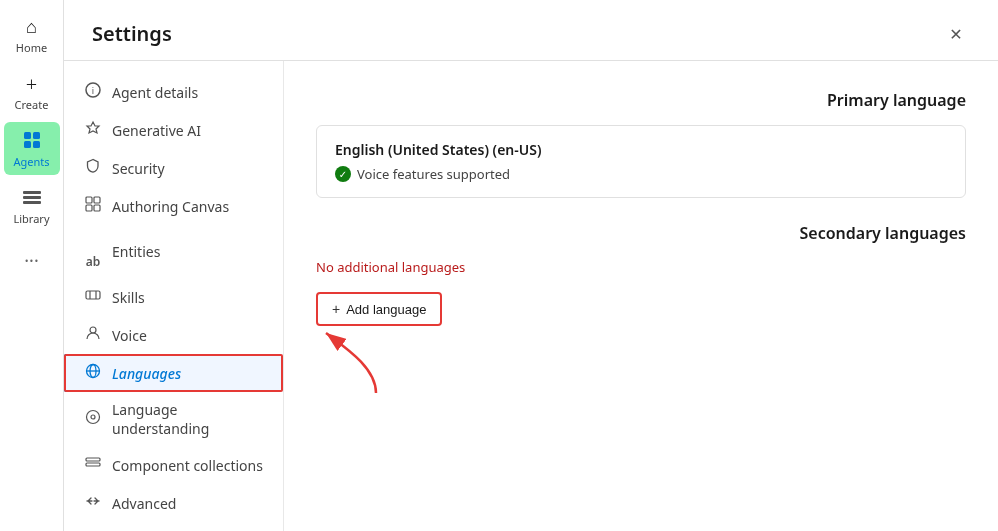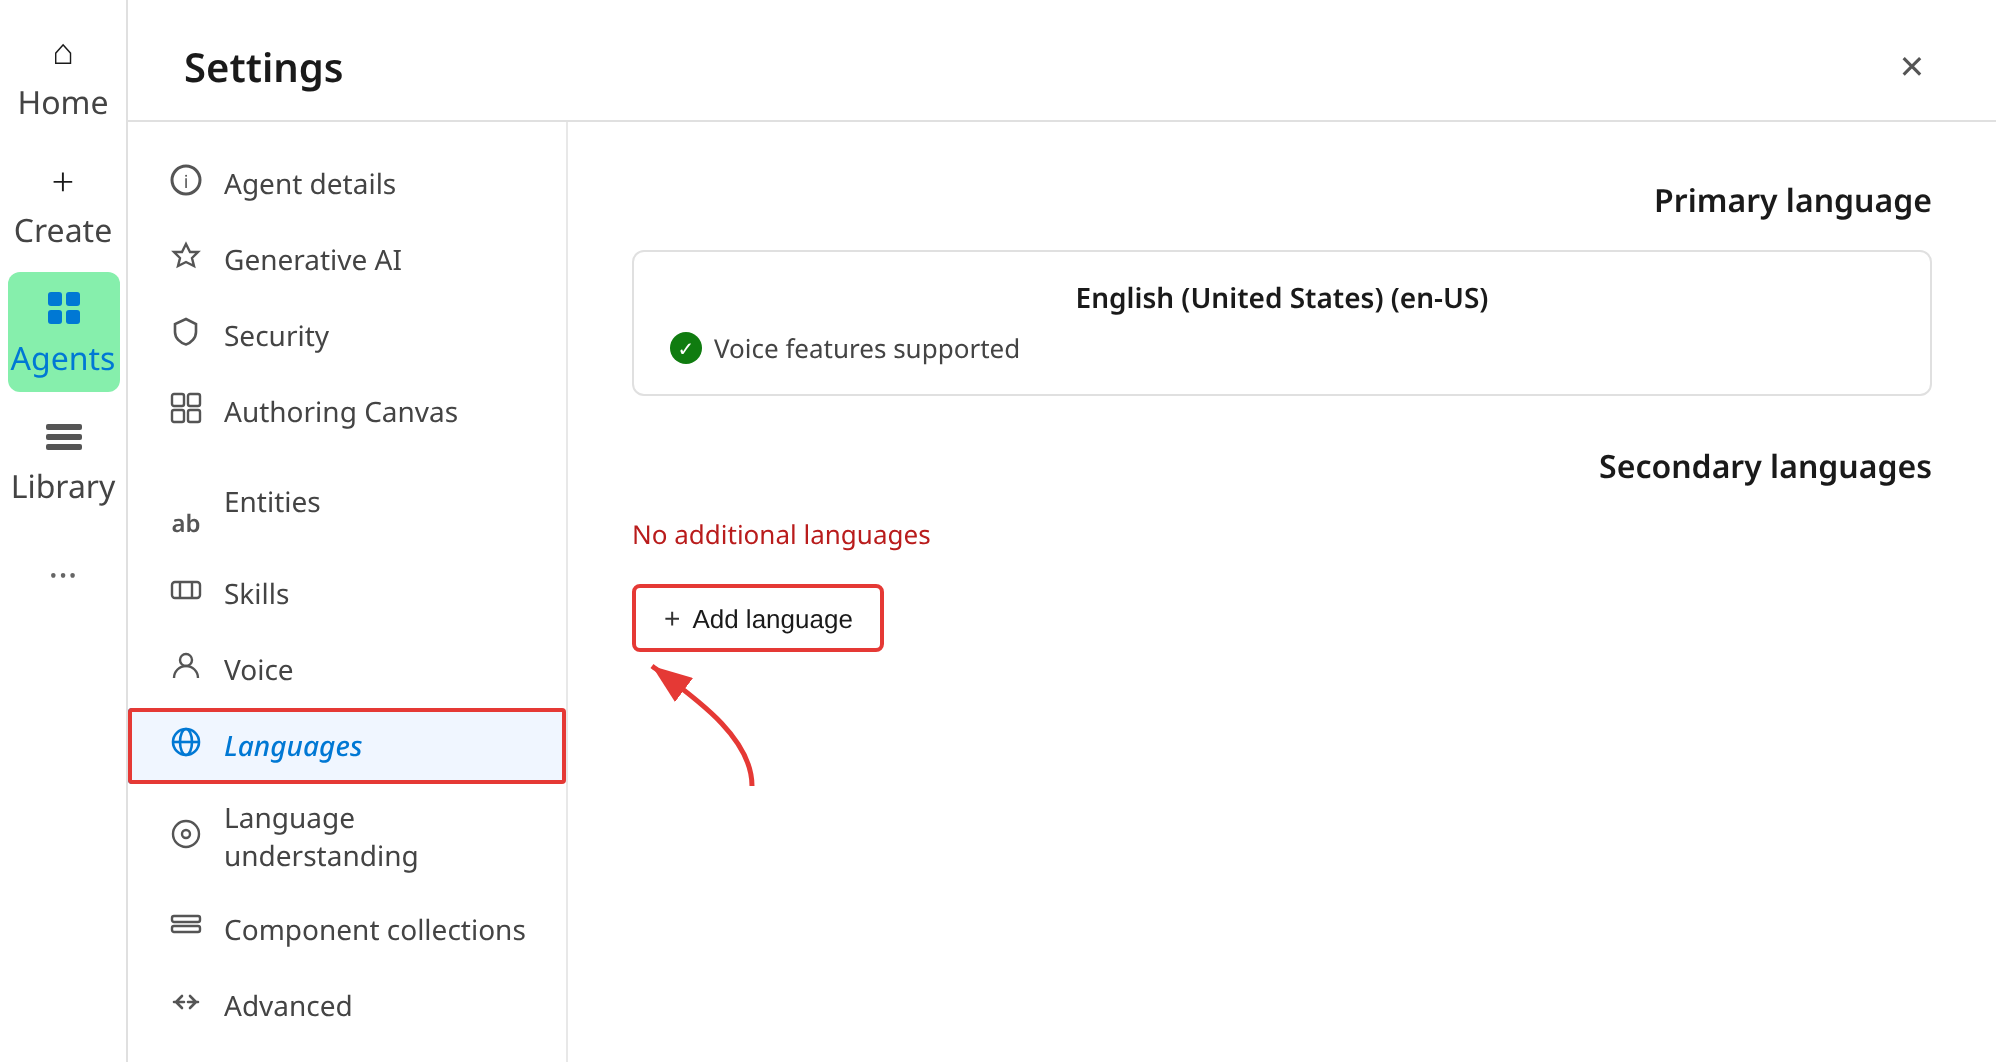--- a/index.html
+++ b/index.html
@@ -39,21 +39,21 @@
     .nav-item.active { background: #86efac; }
     .nav-item .nav-icon {
       width: 24px;
       height: 24px;
       display: flex;
       align-items: center;
       justify-content: center;
       font-size: 18px;
     }
     .nav-item .nav-label {
-      font-size: 16px;
+      font-size: 11px;
       color: #444;
       text-align: right;
     }
     .nav-item.active .nav-label { color: #0078d4; }
     .nav-item.active .nav-icon { color: #0078d4; }
     .nav-dots {
       font-size: 18px;
       color: #666;
       margin-top: 4px;
       cursor: pointer;
@@ -163,21 +163,20 @@
       text-align: right;
     }
 
     
     .primary-lang-card {
       border: 1px solid #e0e0e0;
       border-radius: 6px;
       padding: 14px 18px;
       margin-bottom: 24px;
       background: #fff;
-      text-align: center;
     }
     .primary-lang-name {
       font-size: 14px;
       font-weight: 600;
       color: #1a1a1a;
       margin-bottom: 6px;
     }
     .voice-supported {
       display: flex;
       align-items: center;

